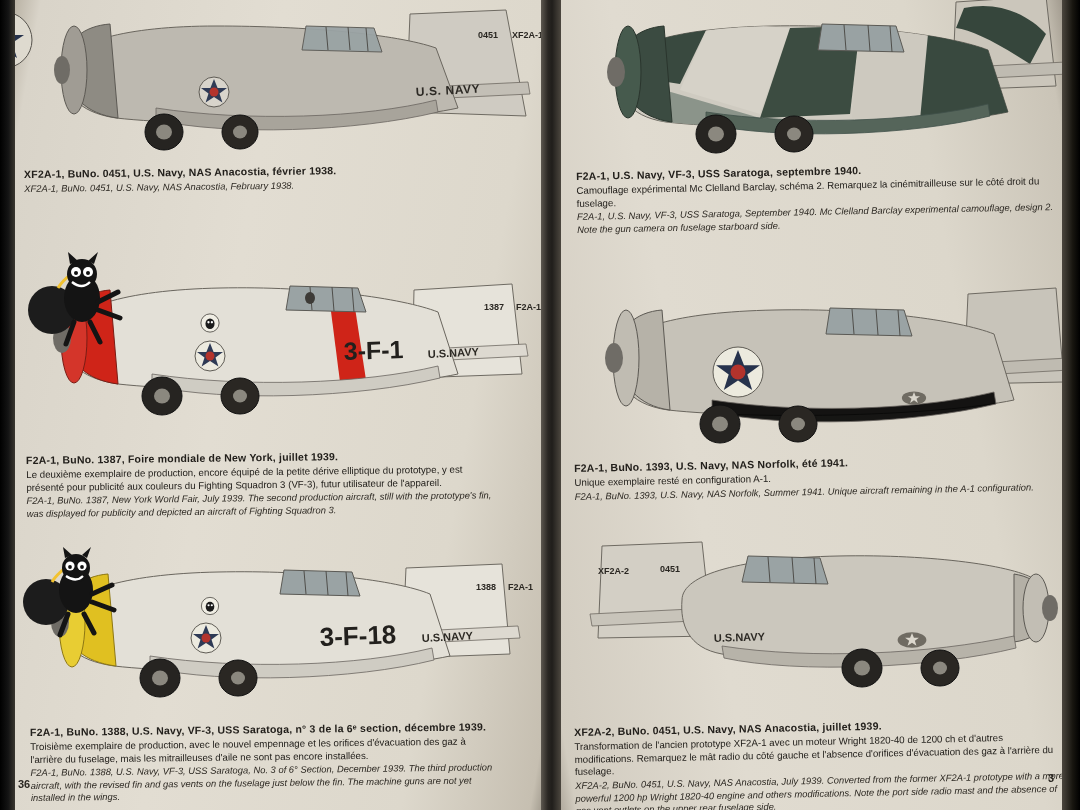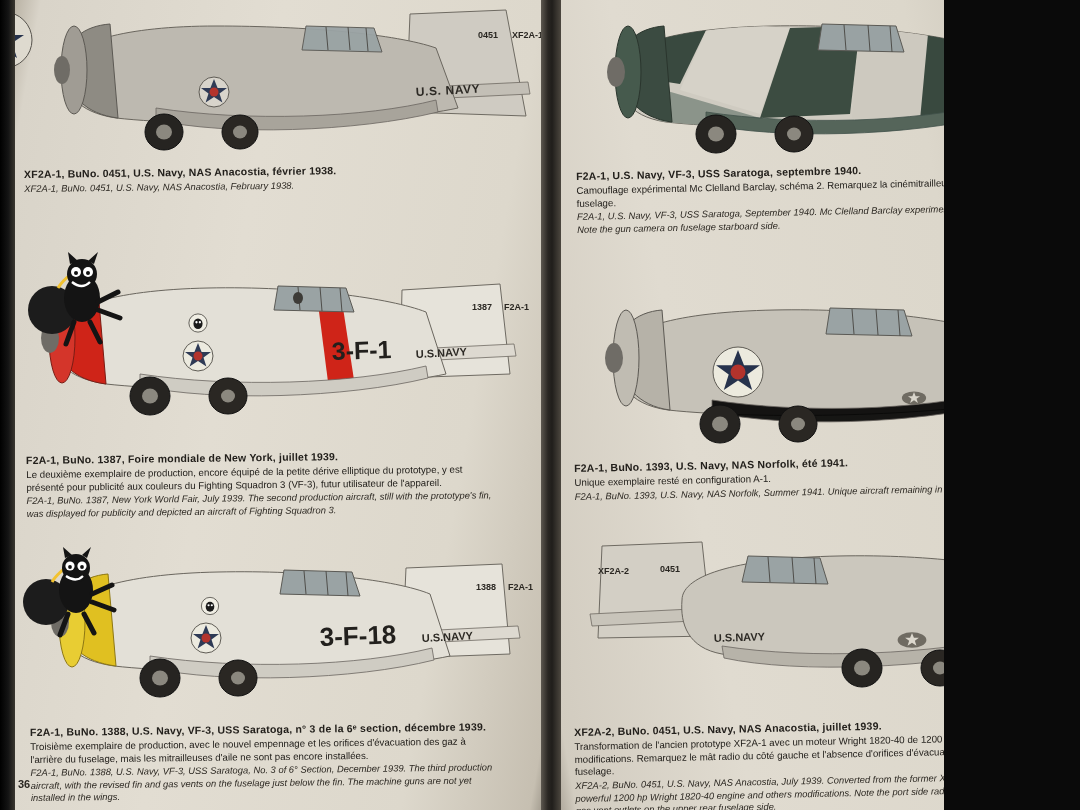--- a/index.html
+++ b/index.html
@@ -2,21 +2,21 @@
 <html><head>
 <meta charset="utf-8">
 <style>
   html, body {
     margin: 0;
     padding: 0;
     background: #0a0a0a;
   }
   #page {
     position: relative;
-    width: 944px;
+    width: 1080px;
     height: 810px;
     overflow: hidden;
     background: #141210;
     font-family: "Liberation Sans", sans-serif;
   }
 
   
   .page-left, .page-right {
     position: absolute;
     top: 0;
@@ -134,21 +134,21 @@
       <circle cx="6" cy="30" r="28" fill="#dedacf" stroke="#57544e" stroke-width="1"></circle>
       <path d="M6,10 L11,25 L26,25 L14,33 L19,48 L6,39 L-7,48 L-2,33 L-14,25 L1,25 Z" fill="#26324c"></path>
     </svg>
   </div>
 
   <div class="cap tilt-l" style="left:24px; top:168px; width:420px;">
     <div class="fr-b">XF2A-1, BuNo. 0451, U.S. Navy, NAS Anacostia, février 1938.</div>
     <div class="en">XF2A-1, BuNo. 0451, U.S. Navy, NAS Anacostia, February 1938.</div>
   </div>
 
-  <div class="profile" style="left:2px; top:228px;">
+  <div class="profile" style="left:14px; top:228px;">
     <svg width="530" height="190" viewBox="0 0 530 190">
 
       <path d="M400,62 L498,56 L508,146 L398,150 Z" fill="#e6e3da" stroke="#6e6a62" stroke-width="1"></path>
       <path d="M392,122 L512,116 L514,128 L394,134 Z" fill="#ddd9d0" stroke="#6e6a62" stroke-width="0.8"></path>
 
       <path d="M52,108 C52,80 110,62 206,60 C300,58 388,70 424,84 L444,146 C370,162 196,166 104,156 C64,150 50,132 52,108 Z" fill="#e3e0d7" stroke="#6a665e" stroke-width="1"></path>
 
       <path d="M314,60 L338,60 L352,152 L326,154 Z" fill="#cf2418"></path>
 
       <path d="M276,58 L344,60 L352,84 L272,82 Z" fill="#9aa3a4" stroke="#5b5a55" stroke-width="1"></path>

